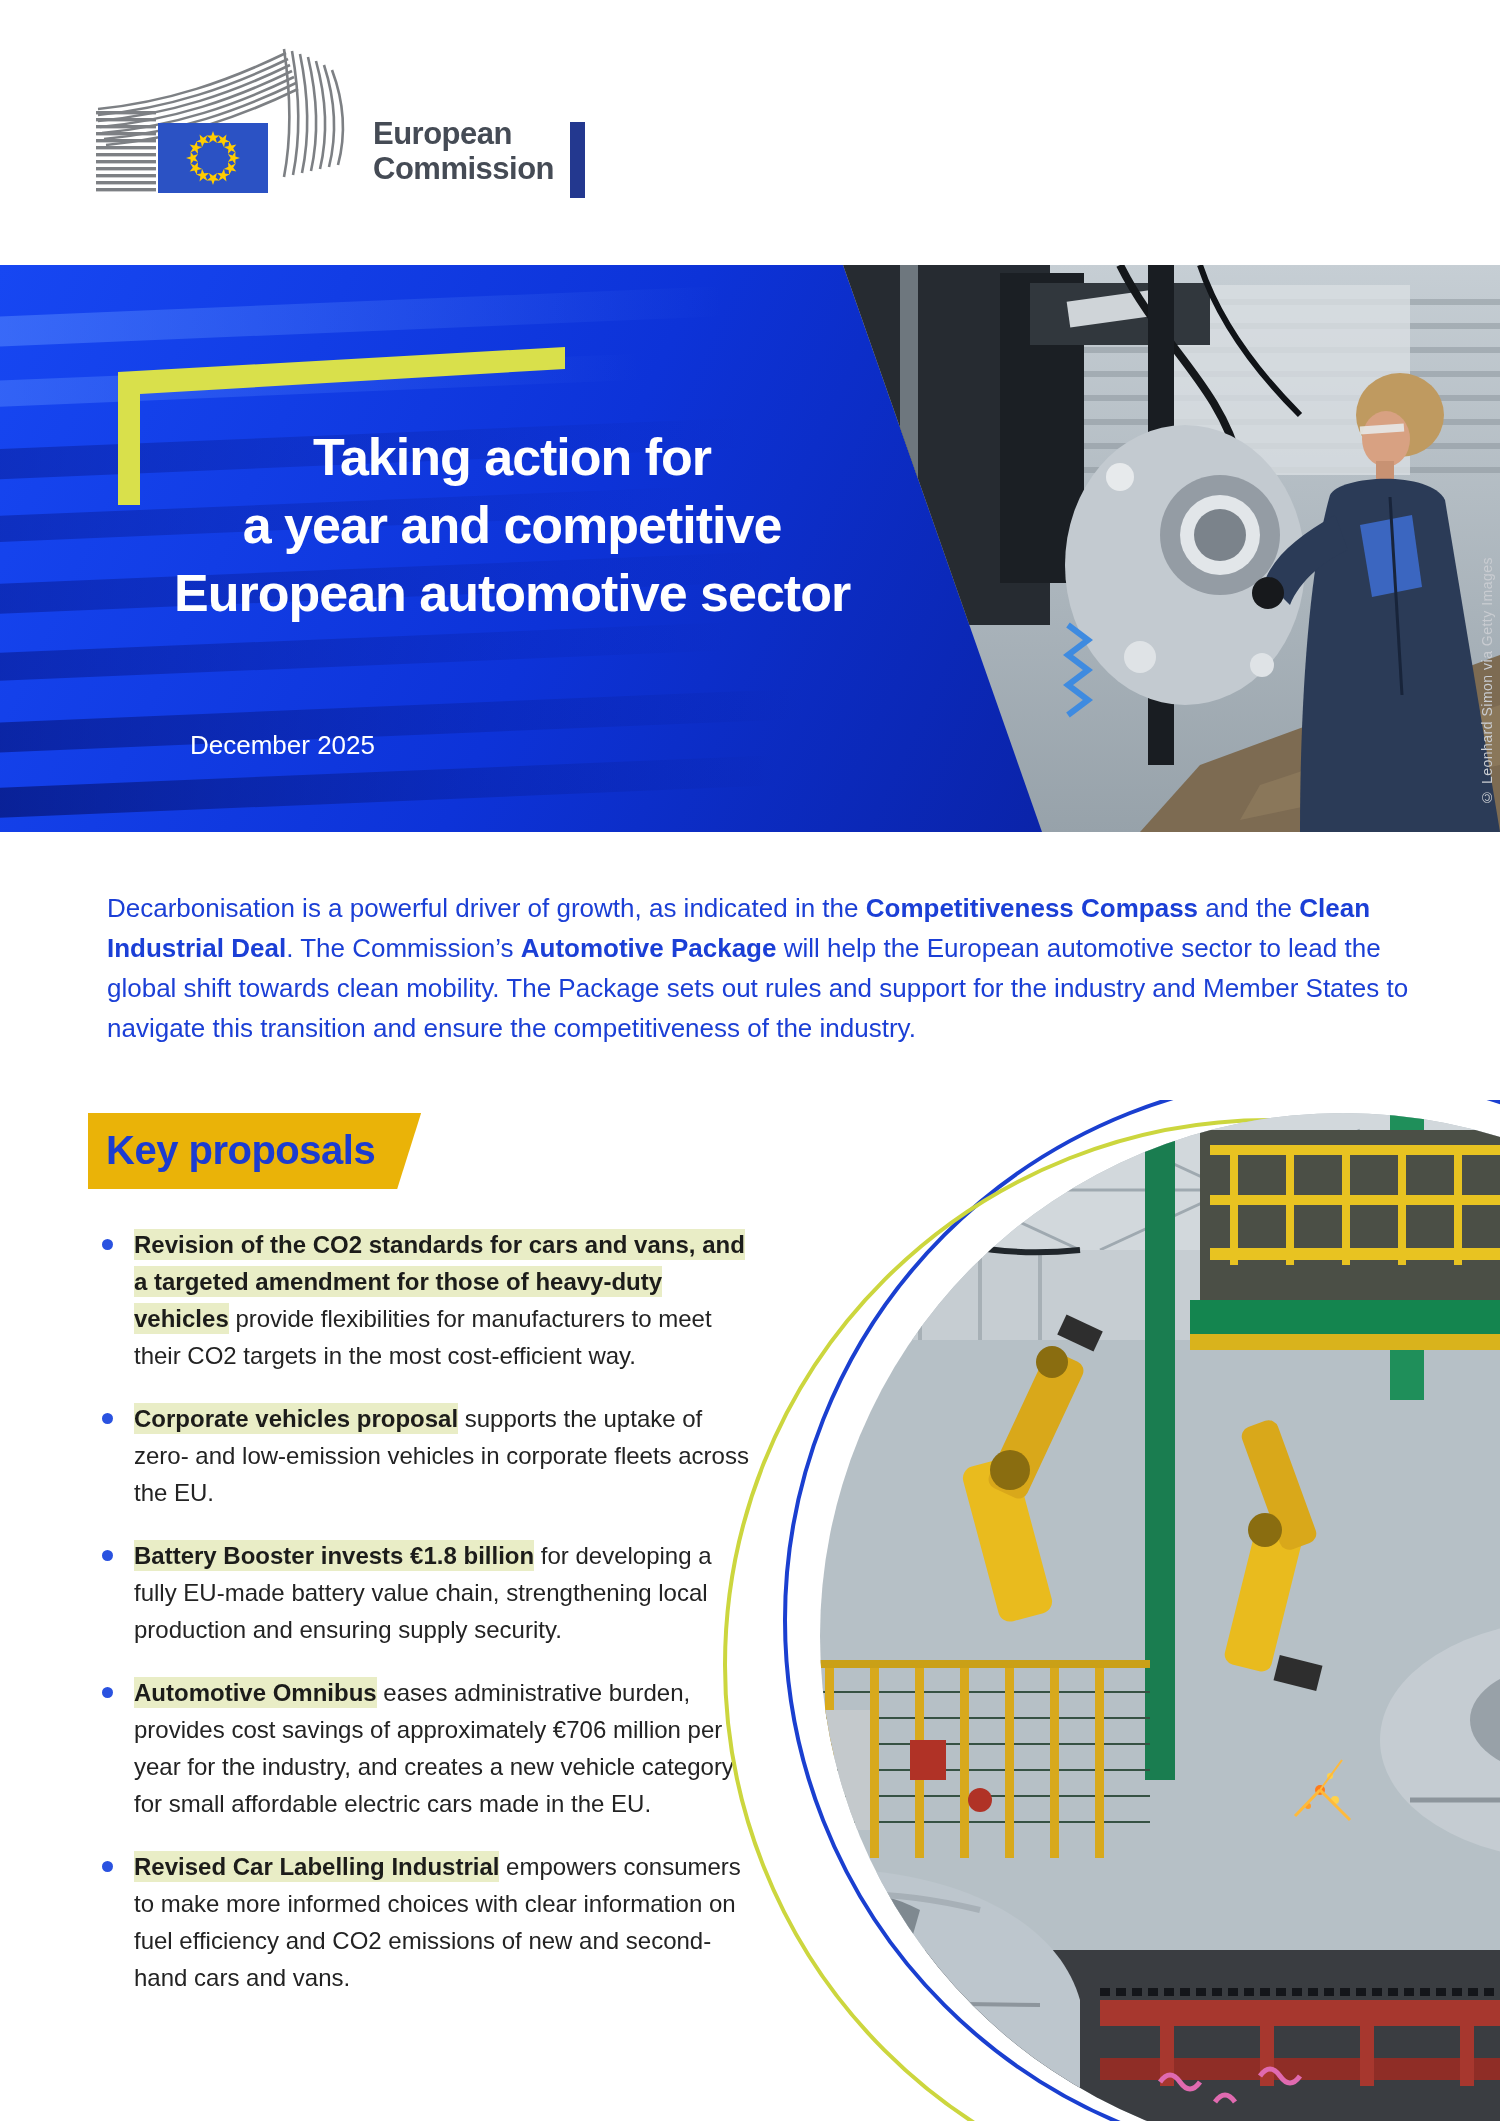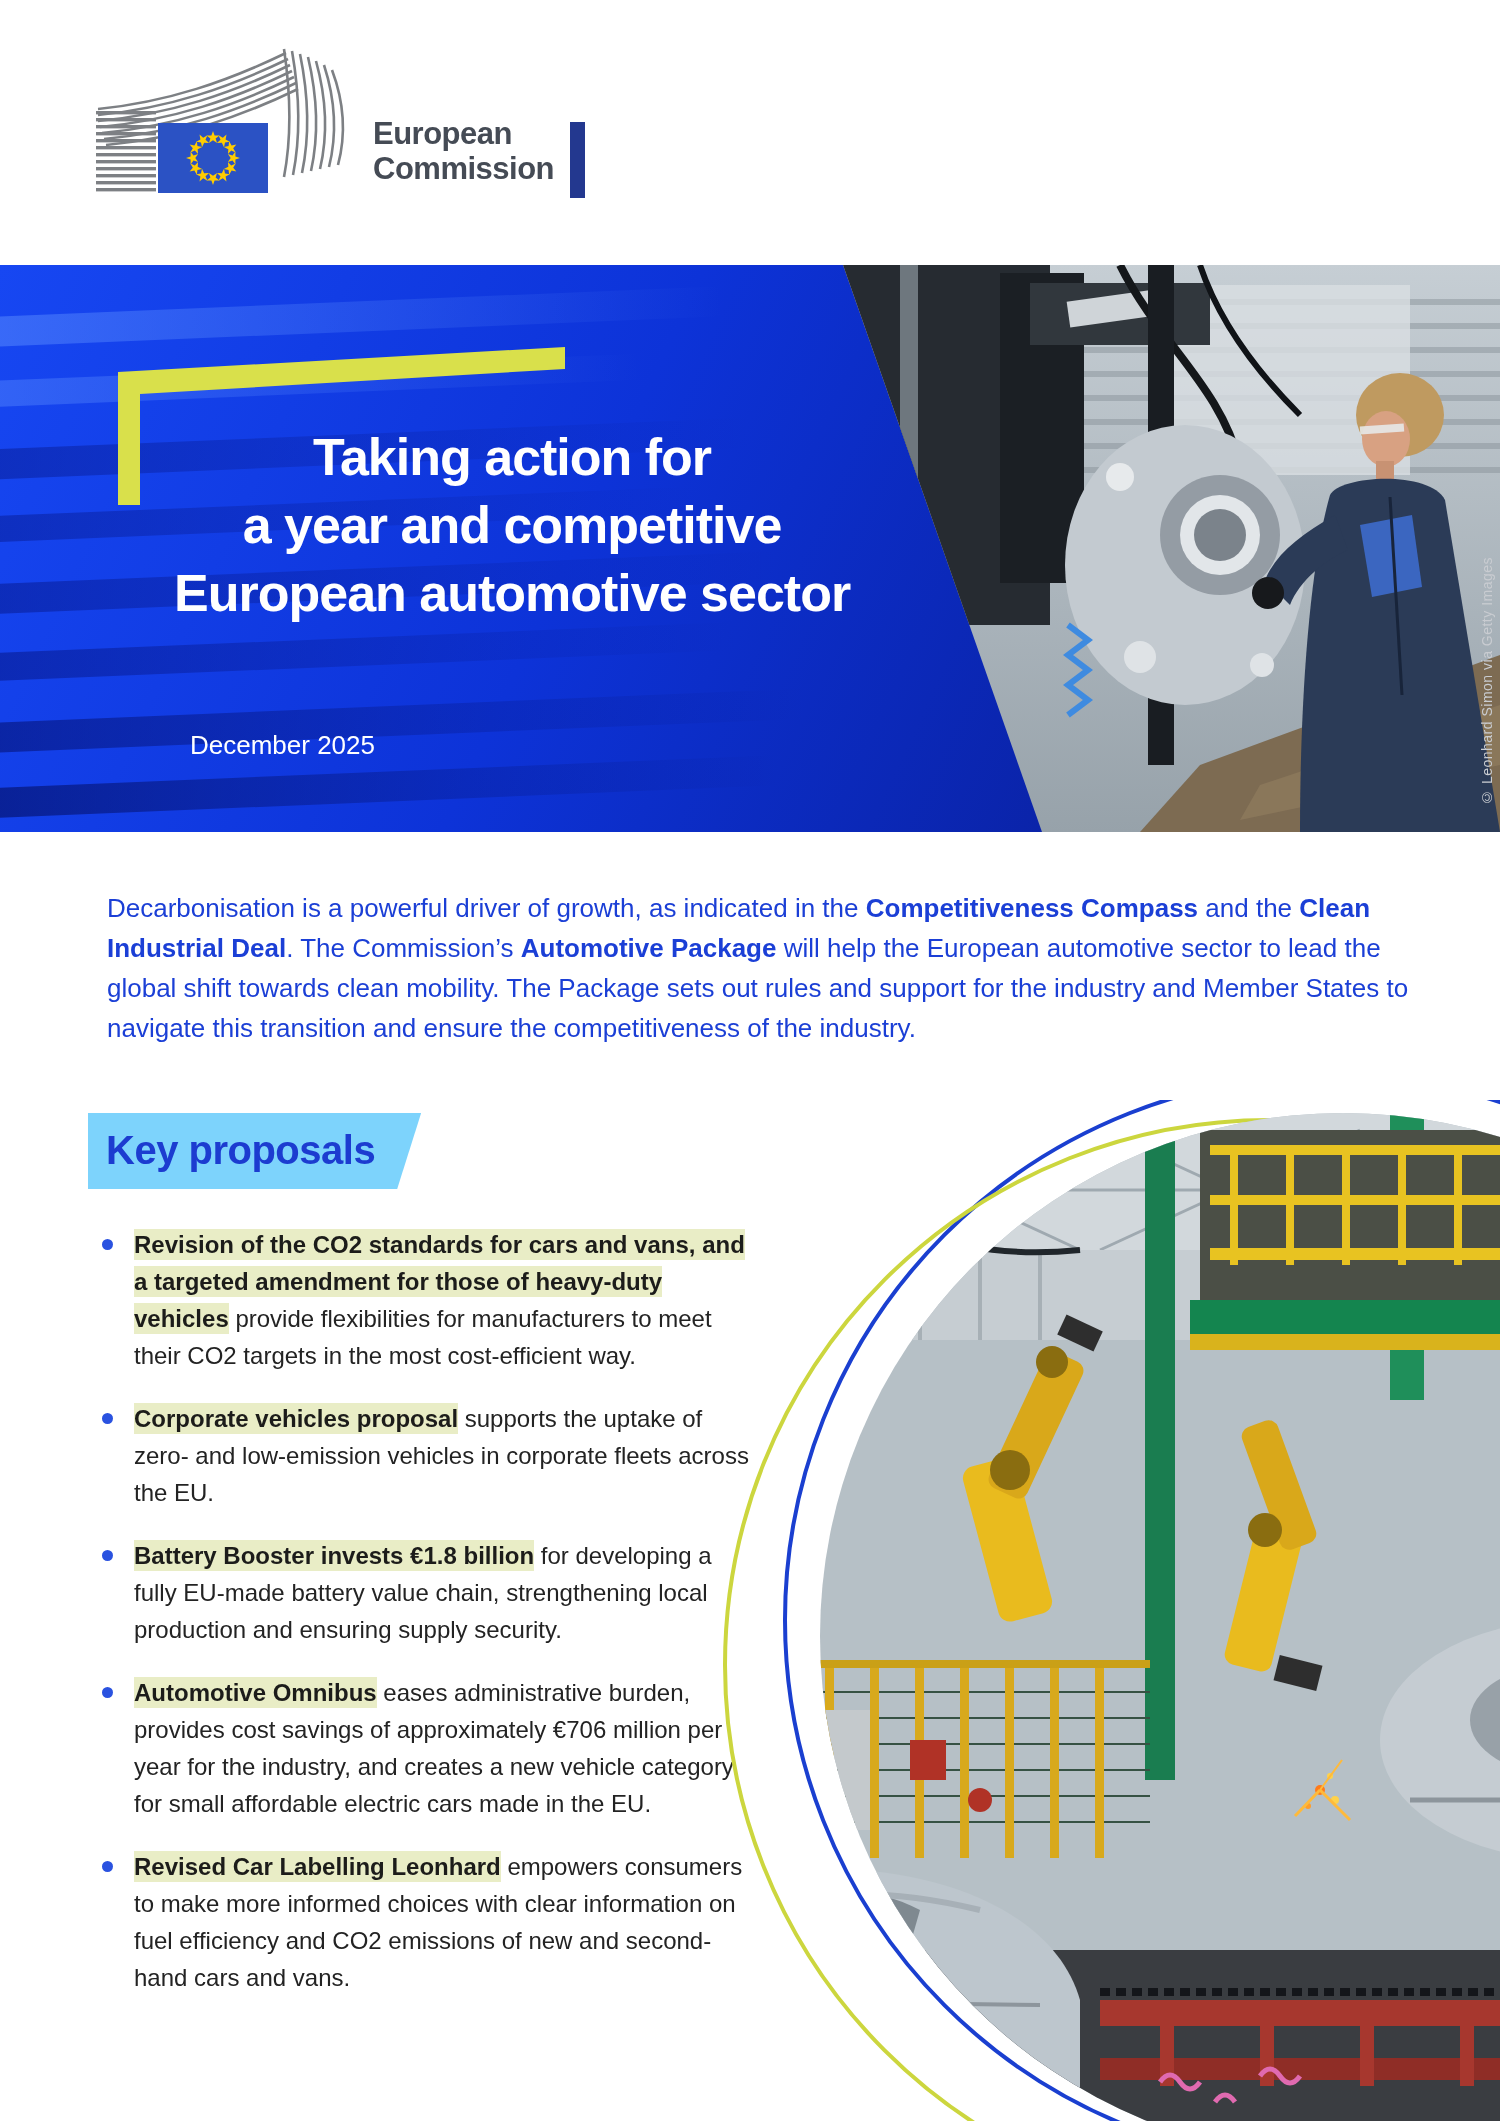--- a/index.html
+++ b/index.html
@@ -23,21 +23,21 @@
   .hero-date{position:absolute;left:190px;top:465px;color:#ffffff;font-size:26px;text-align:center;}
   .credit{position:absolute;right:5px;top:140px;height:400px;writing-mode:vertical-rl;
           transform:rotate(180deg);font-size:14px;color:#c9ccd1;letter-spacing:0.5px;}
 
   
   .intro{position:absolute;left:107px;top:862px;width:1320px;font-size:26px;
          line-height:40px;color:#1b3fd6;}
   .intro b{font-weight:700;}
 
   
-  .kp-heading{position:absolute;left:88px;top:1113px;background:#7dd3fc;color:#1c3cd0;
+  .kp-heading{position:absolute;left:88px;top:1113px;background:#eab308;color:#1c3cd0;
               font-size:40px;font-weight:700;letter-spacing:-0.5px;
               padding:15px 46px 16px 18px;
               clip-path:polygon(0 0,100% 0,calc(100% - 24px) 100%,0 100%);}
   .bullets{position:absolute;left:100px;top:1226px;width:655px;list-style:none;margin:0;padding:0;}
   .bullets li{position:relative;padding-left:34px;margin-bottom:26px;font-size:24px;
               line-height:37px;color:#232323;}
   .bullets .dot{position:absolute;left:2px;top:13px;width:11px;height:11px;border-radius:50%;
                 background:#2a52e0;}
   .bullets .lead{font-weight:700;color:#1c1c1a;background:#e9edc6;padding:2px 0;
                  -webkit-box-decoration-break:clone;box-decoration-break:clone;}
@@ -187,21 +187,21 @@
   </div>
 
   <p class="intro"><span>Decarbonisation is a powerful driver of growth, as indicated in the </span><b>Competitiveness Compass</b><span> and the </span><b>Clean Industrial Deal</b><span>. The Commission’s </span><b>Automotive Package</b><span> will help the European automotive sector to lead the global shift towards clean mobility. The Package sets out rules and support for the industry and Member States to navigate this transition and ensure the competitiveness of the industry.</span></p>
 
   <div class="kp-heading">Key proposals</div>
   <ul class="bullets">
       <li><span class="dot"></span><span class="lead">Revision of the CO2 standards for cars and vans, and a targeted amendment for those of heavy-duty vehicles</span><span> provide flexibilities for manufacturers to meet their CO2 targets in the most cost-efficient way.</span></li>
       <li><span class="dot"></span><span class="lead">Corporate vehicles proposal</span><span> supports the uptake of zero- and low-emission vehicles in corporate fleets across the EU.</span></li>
       <li><span class="dot"></span><span class="lead">Battery Booster invests €1.8 billion</span><span> for developing a fully EU-made battery value chain, strengthening local production and ensuring supply security.</span></li>
       <li><span class="dot"></span><span class="lead">Automotive Omnibus</span><span> eases administrative burden, provides cost savings of approximately €706 million per year for the industry, and creates a new vehicle category for small affordable electric cars made in the EU.</span></li>
-      <li><span class="dot"></span><span class="lead">Revised Car Labelling Leonhard</span><span> empowers consumers to make more informed choices with clear information on fuel efficiency and CO2 emissions of new and second-hand cars and vans.</span></li>
+      <li><span class="dot"></span><span class="lead">Revised Car Labelling Industrial</span><span> empowers consumers to make more informed choices with clear information on fuel efficiency and CO2 emissions of new and second-hand cars and vans.</span></li>
     </ul>
 
   <svg class="circle-art" width="940" height="1021" viewBox="0 0 940 1021">
     <defs>
       <clipPath id="circClip">
           <circle cx="783" cy="536" r="523"></circle>
         </clipPath>
     </defs>
     <circle cx="770" cy="520" r="545" fill="none" stroke="#1a3fd0" stroke-width="4"></circle>
     <circle cx="710" cy="565" r="545" fill="none" stroke="#ccd63e" stroke-width="4"></circle>

